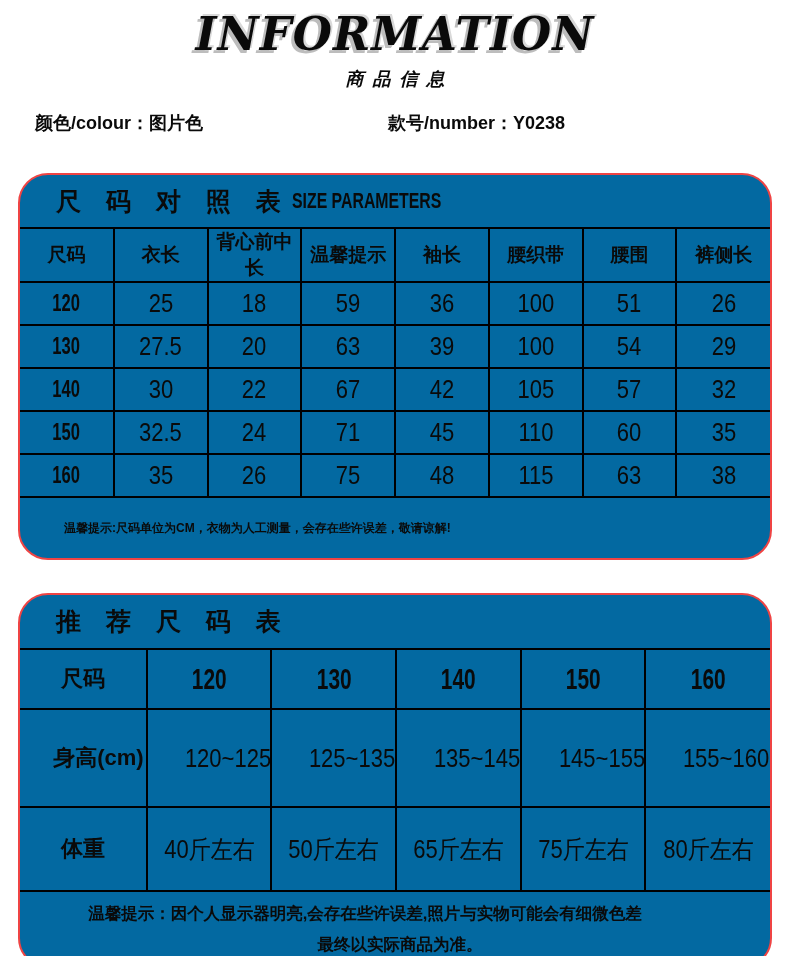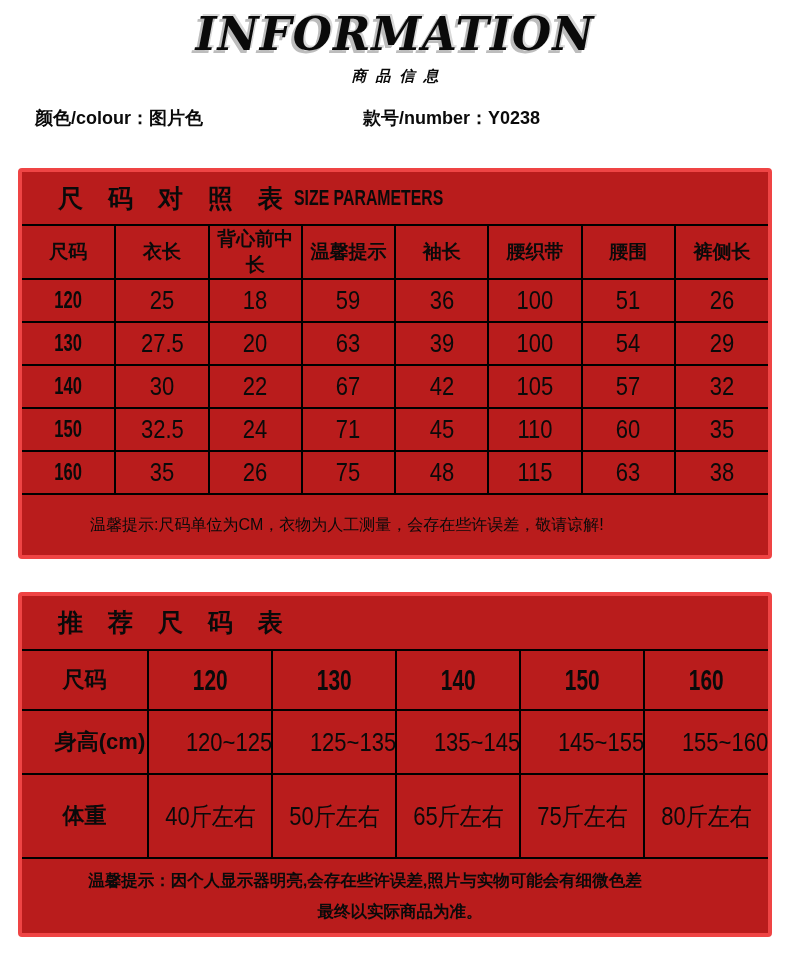--- a/index.html
+++ b/index.html
@@ -24,43 +24,43 @@
     letter-spacing: 1px;
     color: #0a0a0a;
     text-shadow: -3px 3px 0 #bdbdbd, 2px -2px 0 #d9d9d9;
     transform: scaleY(1.02);
   }
   .info-subtitle {
     margin-top: 6px;
     text-align: center;
     font-style: italic;
     font-weight: bold;
-    font-size: 15px;
+    font-size: 18px;
     letter-spacing: 9px;
     text-indent: 9px;
   }
 
   
   .meta-row {
     position: relative;
     margin-top: 20px;
     height: 26px;
     font-size: 18px;
     font-weight: bold;
   }
   .meta-item-color { position: absolute; left: 35px; top: 0; }
-  .meta-item-number { position: absolute; left: 363px; top: 0; }
+  .meta-item-number { position: absolute; left: 388px; top: 0; }
 
   
   .box {
     margin: 0 18px;
-    border: 4px solid #ef4444;
-    border-radius: 4px;
+    border: 2px solid #ef4444;
+    border-radius: 30px;
     overflow: hidden;
-    background: #b91c1c;
+    background: #0369a1;
   }
   .box1 { margin-top: 36px; }
   .box2 { margin-top: 33px; }
 
   .box-heading {
     height: 52px;
     display: flex;
     align-items: center;
     padding-left: 36px;
   }
@@ -107,28 +107,28 @@
     display: inline-block;
     font-size: 25px;
     font-weight: normal;
     transform: scaleX(0.88);
     white-space: nowrap;
   }
   .note1 {
     height: 60px;
     display: flex;
     align-items: center;
-    padding-left: 68px;
-    font-size: 16px;
-    font-weight: normal;
+    padding-left: 44px;
+    font-size: 12px;
+    font-weight: bold;
   }
 
   
   .t2 .hdr td { height: 60px; }
-  .t2 .r1 td { height: 64px; padding-left: 31px; }
+  .t2 .r1 td { height: 98px; padding-left: 31px; }
   .t2 .r2 td { height: 84px; margin-top: 16px; }
   .t2 .label { font-size: 22px; font-weight: bold; }
   .big-size {
     display: inline-block;
     font-weight: bold;
     font-size: 29px;
     transform: scaleX(0.72);
   }
   .note2 {
     height: 74px;

